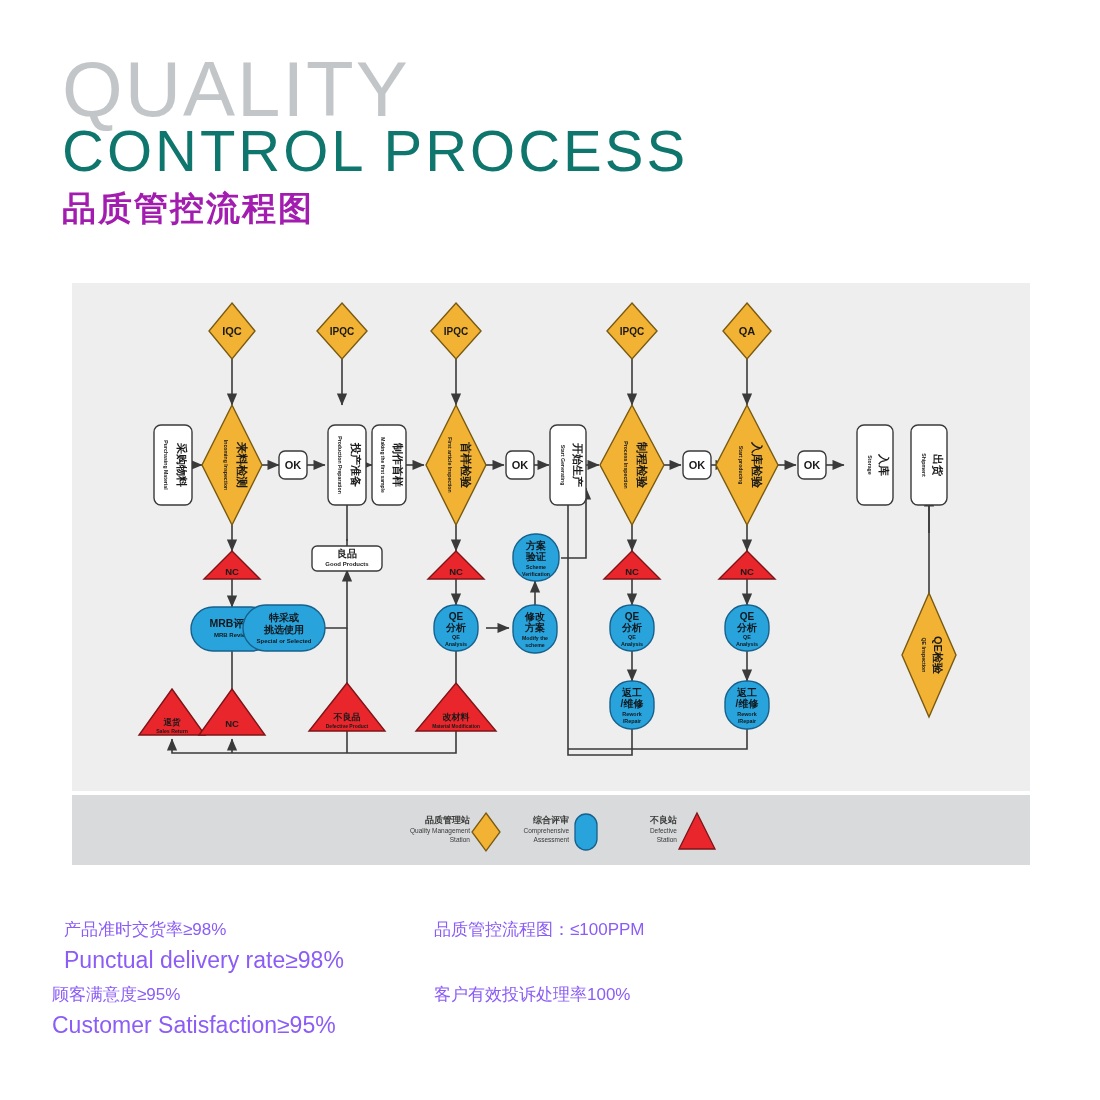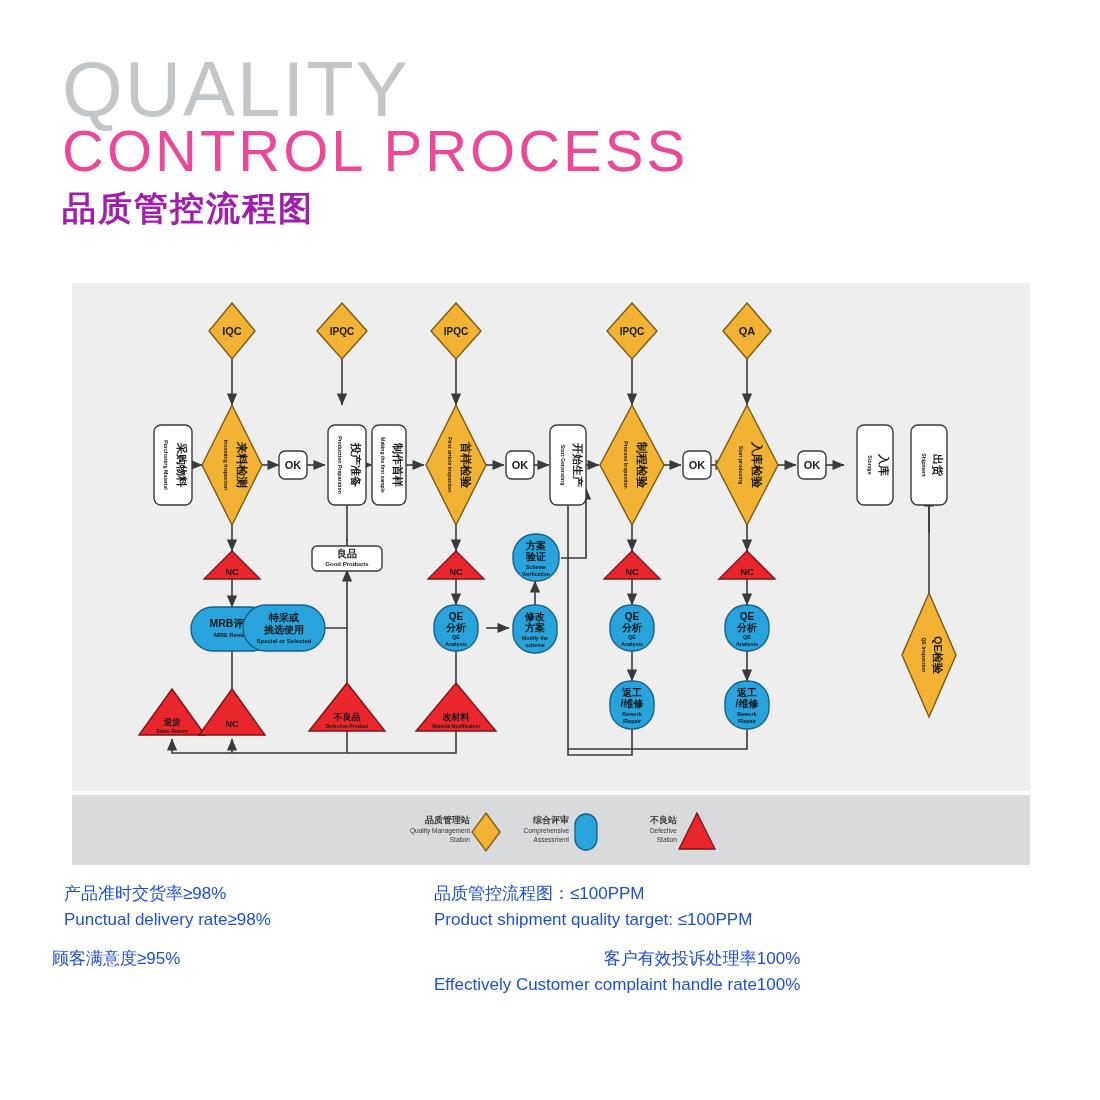--- a/index.html
+++ b/index.html
@@ -12,43 +12,43 @@
   }
   #page{position:absolute;left:0;top:0;width:1100px;height:1100px;}
 
   
   .hdr{position:absolute;left:62px;top:52px;}
   .hdr-1{
     font-size:78px;line-height:.96;font-weight:normal;color:#c2c6c8;
     letter-spacing:2px;
   }
   .hdr-2{
-    font-size:58px;line-height:1.05;font-weight:normal;color:#ec4899;
+    font-size:58px;line-height:1.05;font-weight:normal;color:#0f766e;
     letter-spacing:3px;margin-top:-6px;
   }
   .hdr-3{
     font-size:34px;line-height:1.2;font-weight:bold;color:#a21caf;
     letter-spacing:2px;margin-top:6px;
   }
 
   
   #panel{
     position:absolute;left:72px;top:283px;width:958px;height:508px;
     background:#eeeeee;
   }
   #legendband{
     position:absolute;left:72px;top:795px;width:958px;height:70px;
     background:#d8dadb;
   }
   #svgwrap{position:absolute;left:72px;top:283px;width:1074px;height:508px;}
 
   
-  .kpi{position:absolute;color:#1d4ed8;}
+  .kpi{position:absolute;color:#8b5cf6;margin-top:36px;}
   .kpi .zh{font-size:17px;line-height:1.5;white-space:nowrap;}
-  .kpi .en{font-size:17px;line-height:1.5;white-space:nowrap;}
+  .kpi .en{font-size:23px;line-height:1.5;white-space:nowrap;}
   #kpi-a{left:64px;top:881px;}
   #kpi-b{left:434px;top:881px;}
   #kpi-c{left:52px;top:946px;}
   #kpi-d{left:434px;top:946px;text-align:right;}
 
   
   .lg-zh{font-size:9px;font-weight:bold;fill:#3a3a3a;}
   .lg-en{font-size:6.5px;fill:#3a3a3a;}
 </style>
 </head>
@@ -381,23 +381,22 @@
       <polygon points="625,18 643,54 607,54" fill="#E8262B" stroke="#7e1418" stroke-width="1.3"></polygon>
     </g>
   </svg>
 
   <div class="kpi" id="kpi-a">
     <div class="zh">产品准时交货率≥98%</div>
     <div class="en">Punctual delivery rate≥98%</div>
   </div>
   <div class="kpi" id="kpi-b">
     <div class="zh">品质管控流程图：≤100PPM</div>
-    <div class="en">Product shipment quality target: ≤100PPM</div>
   </div>
   <div class="kpi" id="kpi-c">
     <div class="zh">顾客满意度≥95%</div>
+    <div class="en">Customer Satisfaction≥95%</div>
   </div>
   <div class="kpi" id="kpi-d">
     <div class="zh">客户有效投诉处理率100%</div>
-    <div class="en">Effectively Customer complaint handle rate100%</div>
   </div>
 
 </div>
 
 </body></html>

